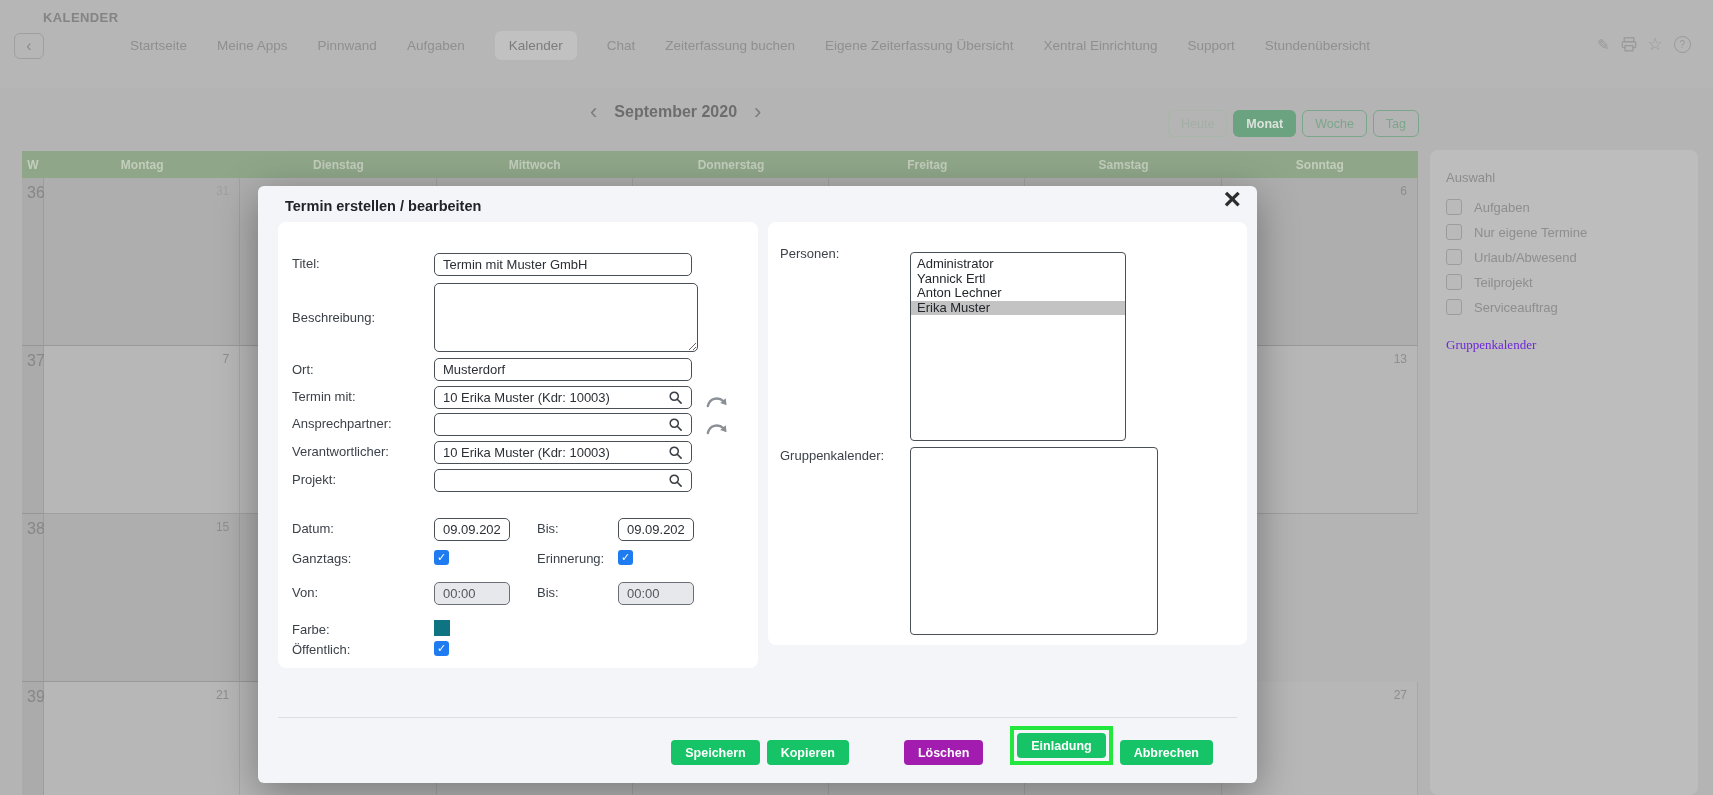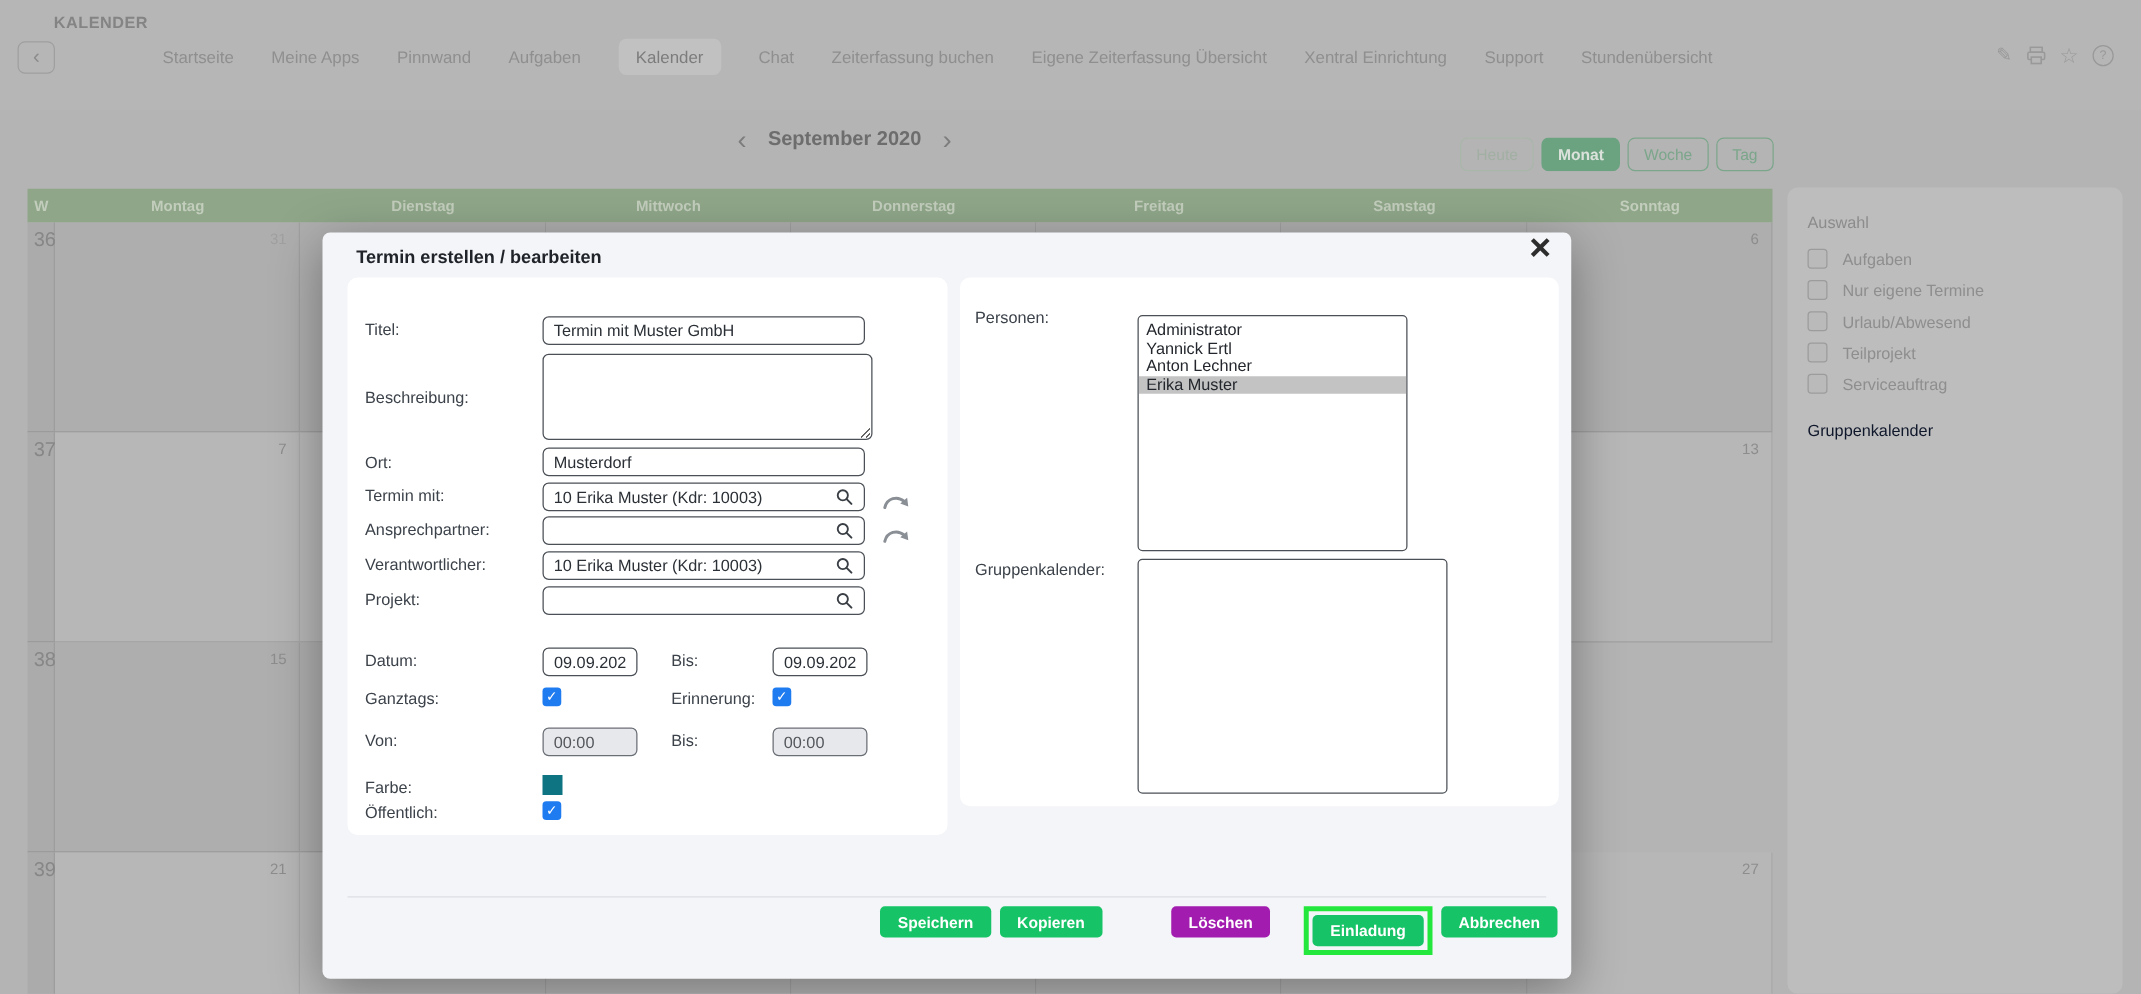--- a/index.html
+++ b/index.html
@@ -43,21 +43,21 @@
   .wnum span{position:absolute;top:6px;left:5px;font-size:16px;color:#878787;}
   .datenum{position:absolute;top:6px;right:10px;font-size:12px;color:#8d8d8d;}
   .datenum.muted{color:#a0a0a0;}
   .datenum.today{color:#787878;font-weight:bold;}
   
   .sidebar{position:absolute;left:1430px;top:150px;width:268px;height:645px;background:#bdbdbd;border-radius:8px;}
   .sb-heading{font-size:13px;color:#8c8c8c;margin:20px 0 14px 16px;}
   .sb-row{display:flex;align-items:center;gap:12px;margin:0 0 9px 16px;cursor:pointer;}
   .sb-cb{width:14px;height:14px;border:1.5px solid #9c9c9c;border-radius:3px;background:#bababa;flex:0 0 auto;}
   .sb-label{font-size:13px;color:#8e8e8e;}
-  .sb-group{font-size:13px;color:#0f172a;margin:22px 0 0 16px;}
+  .sb-group{font-size:13px;color:#6d28d9;margin:22px 0 0 16px;font-family:Liberation Serif, serif;}
   
   .modal{position:absolute;left:258px;top:186px;width:999px;height:597px;background:#f4f5f8;border-radius:6px;
     box-shadow:0 10px 40px rgba(0,0,0,.35);}
   .modal-title{position:absolute;left:27px;top:12px;font-size:14.5px;font-weight:bold;color:#20242a;}
   .modal-close{position:absolute;right:16px;top:-2px;font-size:30px;font-weight:bold;color:#2d2d2d;cursor:pointer;line-height:1;}
   .card{position:absolute;background:#fff;border-radius:8px;}
   .card-left{left:20px;top:36px;width:480px;height:446px;}
   .card-right{left:510px;top:36px;width:479px;height:423px;}
   .flabel{position:absolute;font-size:13px;color:#3c424a;white-space:nowrap;}
   .tinput{position:absolute;box-sizing:border-box;height:23px;border:1px solid #4b5057;border-radius:5px;
@@ -69,21 +69,21 @@
     border-radius:5px;resize:both;font-family:inherit;font-size:13px;padding:4px 8px;}
   .search-ic{position:absolute;cursor:pointer;}
   .redo-ic{position:absolute;cursor:pointer;}
   .cb{position:absolute;width:15px;height:15px;border-radius:3px;display:flex;align-items:center;justify-content:center;cursor:pointer;}
   .cb.on{color:#fff;font-size:11px;font-family:"DejaVu Sans",sans-serif;}
   .swatch{position:absolute;width:16px;height:16px;cursor:pointer;}
   .listbox{position:absolute;box-sizing:border-box;border:1px solid #4b5057;border-radius:4px;background:#fff;overflow:hidden;padding-top:4px;}
   .lb-item{font-size:13px;color:#23272d;padding:0 6px;line-height:14.6px;cursor:pointer;white-space:nowrap;}
   .lb-item.sel{background:#c3c3c3;}
   .footer-line{position:absolute;left:20px;right:20px;top:531px;border-top:1px solid #dcdee3;}
-  .footer-btns{position:absolute;right:11px;top:539px;height:40px;display:flex;align-items:flex-start;gap:7px;}
+  .footer-btns{position:absolute;right:44px;top:539px;height:40px;display:flex;align-items:flex-end;gap:7px;}
   .gbtn{height:25px;border:none;border-radius:4px;color:#fff;font-weight:bold;font-size:12.5px;padding:0 14px;
     cursor:pointer;font-family:inherit;white-space:nowrap;}
   .hl-box{border:4px solid #24e73d;padding:3px;display:flex;align-items:center;}
 </style>
 </head>
 <body>
 
 <div class="chrome">
   <div class="app-title">KALENDER</div>
   <div class="back-btn">

